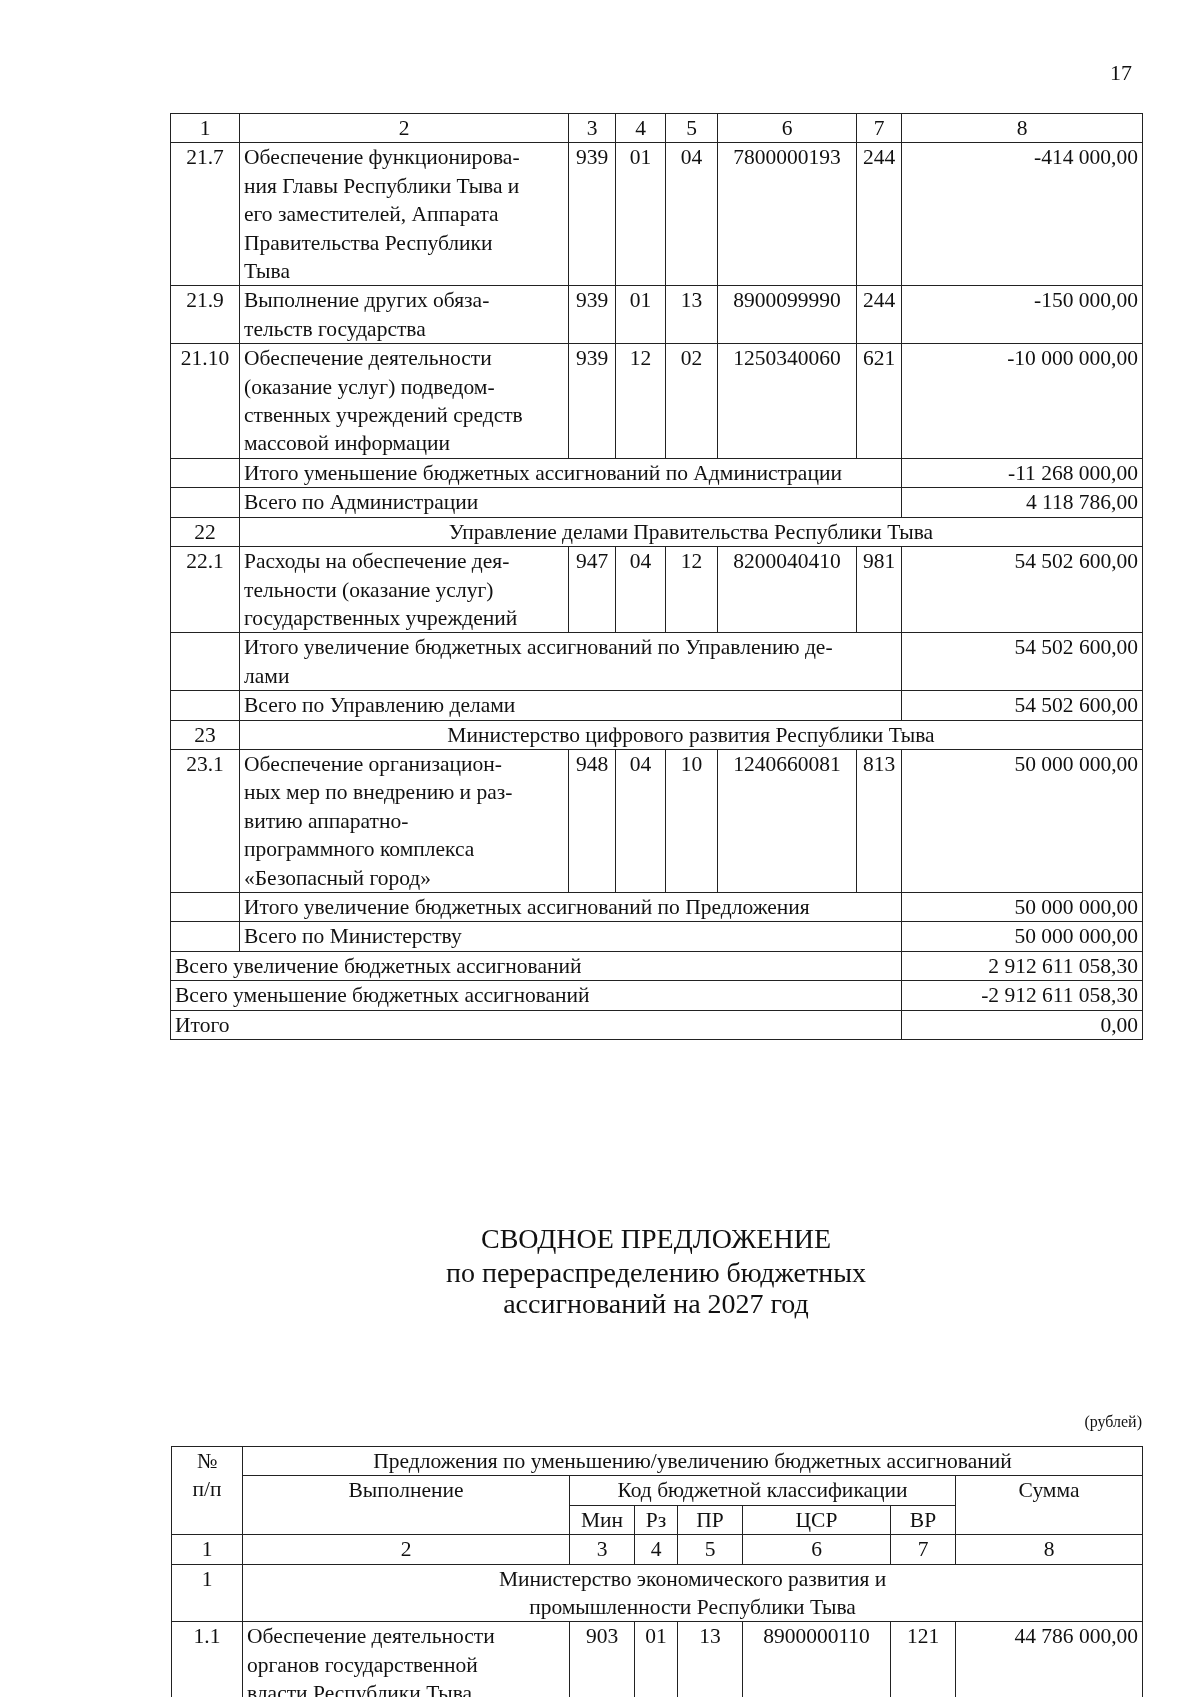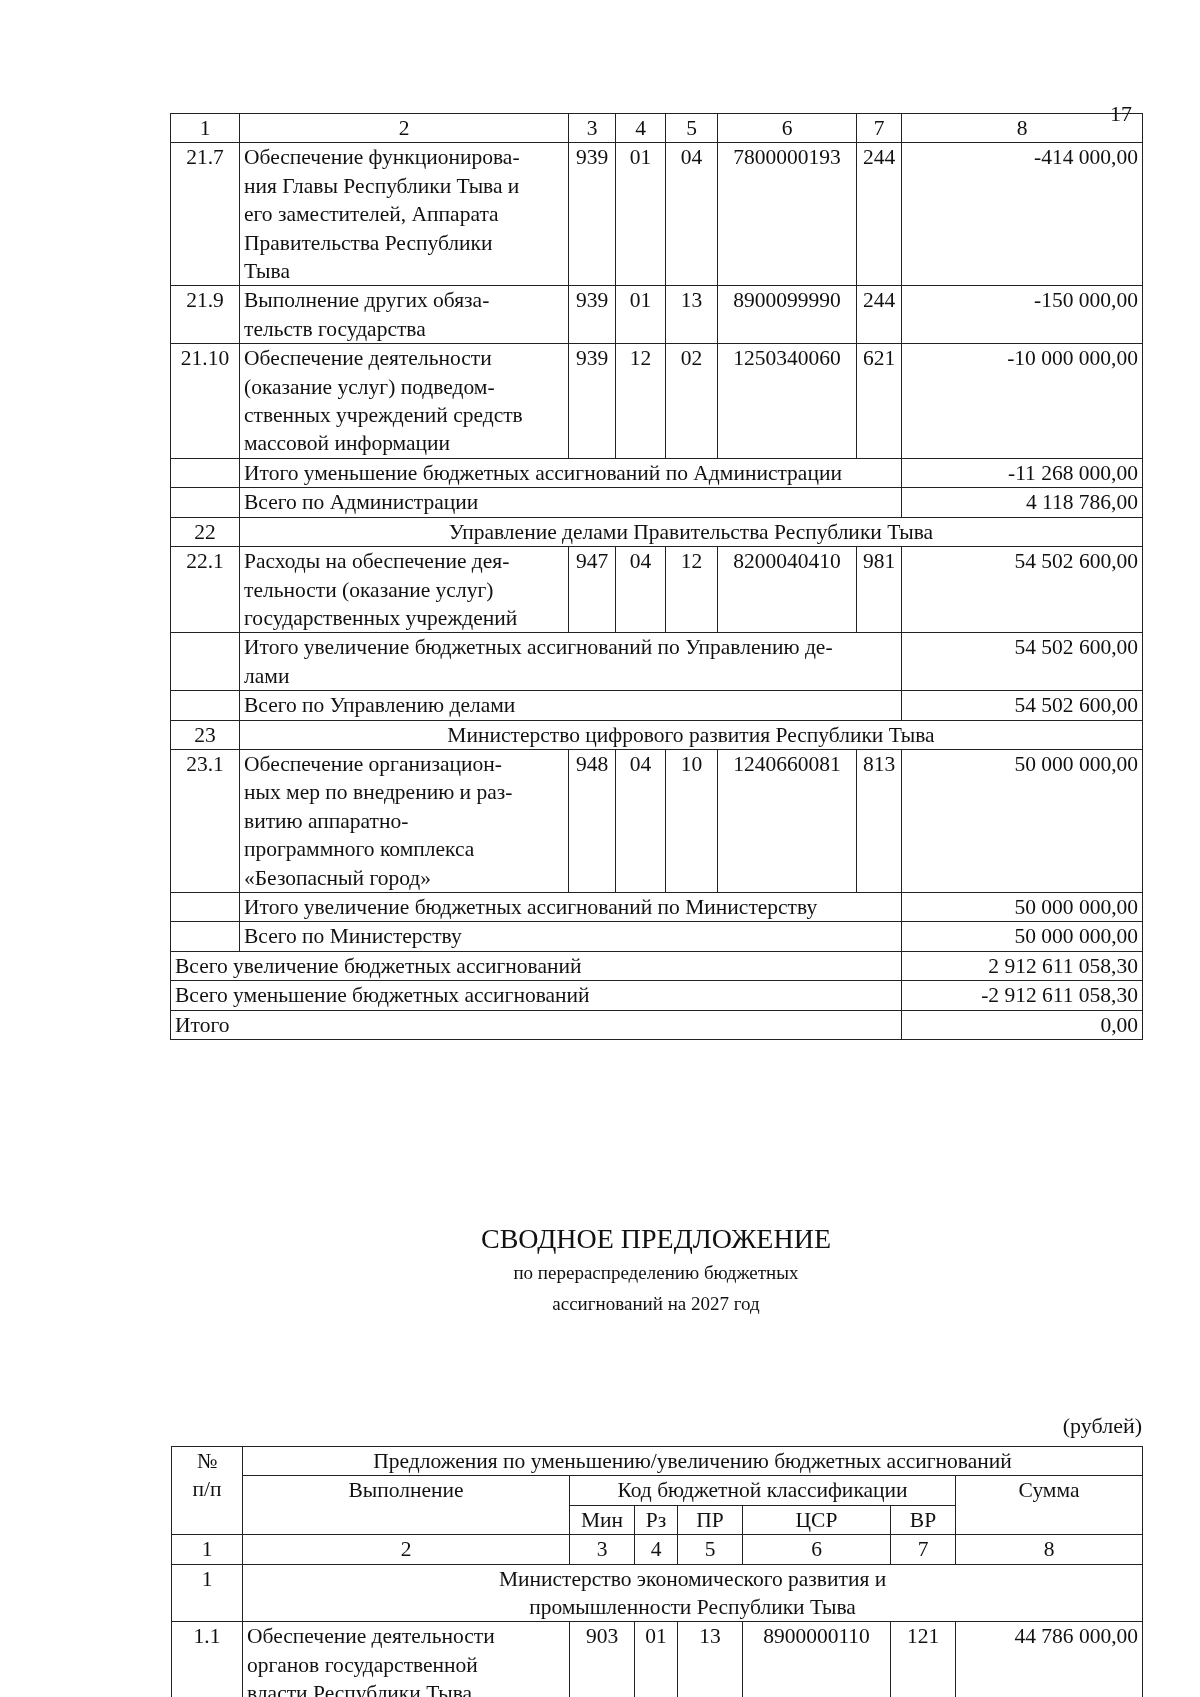--- a/index.html
+++ b/index.html
@@ -1,29 +1,29 @@
 <!DOCTYPE html>
 <html><head>
 <meta charset="utf-8">
 <style>
   html, body { margin: 0; padding: 0; background: #ffffff; }
   body { width: 1200px; height: 1697px; position: relative; overflow: hidden;
          font-family: "Liberation Serif", "DejaVu Serif", serif; color: #111; }
-  .page-number { position: absolute; top: 60px; left: 1110px; font-size: 22px; margin-top: 41px; }
+  .page-number { position: absolute; top: 60px; left: 1110px; font-size: 22px; }
   table { border-collapse: collapse; position: absolute; table-layout: fixed; }
   td { border: 1.3px solid #222; font-size: 21.5px; line-height: 28.4px; padding: 0 4px;
        vertical-align: top; overflow: hidden; }
   .c { text-align: center; }
   .num8 { text-align: right; }
   #t1 { left: 170px; top: 113px; width: 972px; }
   #t2 { left: 171px; top: 1446px; width: 971px; }
   .title-block { position: absolute; left: 170px; width: 972px; text-align: center; }
   .title-main { top: 1222px; font-size: 28px; line-height: 34px; }
-  .title-sub { top: 1257px; font-size: 19px; line-height: 31px; }
-  .units { position: absolute; top: 1413px; left: 1000px; width: 142px; text-align: right; font-size: 22px; }
+  .title-sub { top: 1257px; font-size: 28px; line-height: 31px; }
+  .units { position: absolute; top: 1413px; left: 1000px; width: 142px; text-align: right; font-size: 16px; }
   .wrap { white-space: pre-line; margin-top: 16px; }
 </style>
 </head>
 <body>
 
 <div class="page-number">17</div>
 
 <table id="t1">
   <colgroup>
     <col style="width:69px">
@@ -143,21 +143,21 @@
 «Безопасный город»</td>
     <td class="c">948</td>
     <td class="c">04</td>
     <td class="c">10</td>
     <td class="c">1240660081</td>
     <td class="c">813</td>
     <td class="num8">50 000 000,00</td>
   </tr>
   <tr>
     <td></td>
-    <td colspan="6">Итого увеличение бюджетных ассигнований по Министерству</td>
+    <td colspan="6">Итого увеличение бюджетных ассигнований по Предложения</td>
     <td class="num8">50 000 000,00</td>
   </tr>
   <tr>
     <td></td>
     <td colspan="6">Всего по Министерству</td>
     <td class="num8">50 000 000,00</td>
   </tr>
 
   <tr>
     <td colspan="7">Всего увеличение бюджетных ассигнований</td>

